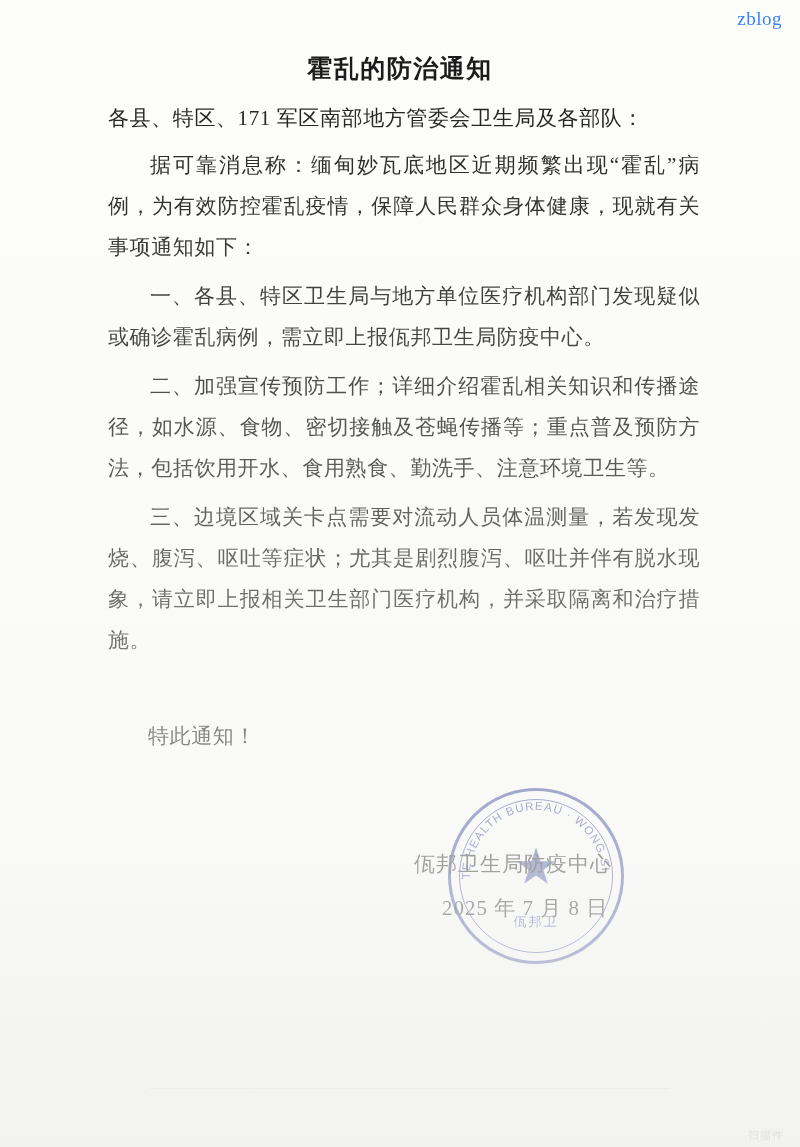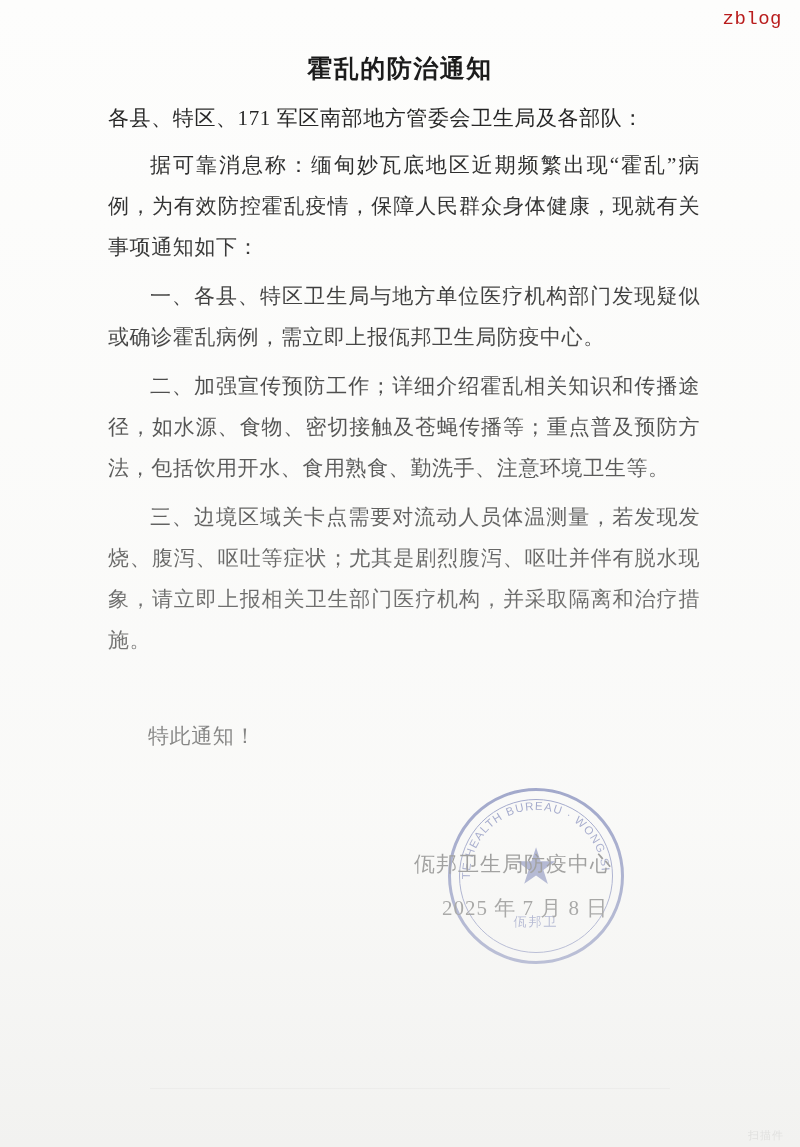--- a/index.html
+++ b/index.html
@@ -28,23 +28,23 @@
     position: absolute;
     inset: 0;
     background: linear-gradient(180deg, rgba(250,250,250,0) 0%, rgba(246,246,244,0.55) 72%, rgba(240,240,238,0.85) 100%);
     pointer-events: none;
   }
 
   .watermark {
     position: absolute;
     top: 8px;
     right: 18px;
-    font-family: Liberation Mono, monospace;
+    font-family: Liberation Serif, serif;
     font-size: 19px;
-    color: #b91c1c;
+    color: #3b82f6;
     letter-spacing: 0.5px;
     z-index: 5;
   }
 
   .doc-title {
     position: absolute;
     top: 52px;
     left: 0;
     width: 100%;
     text-align: center;

